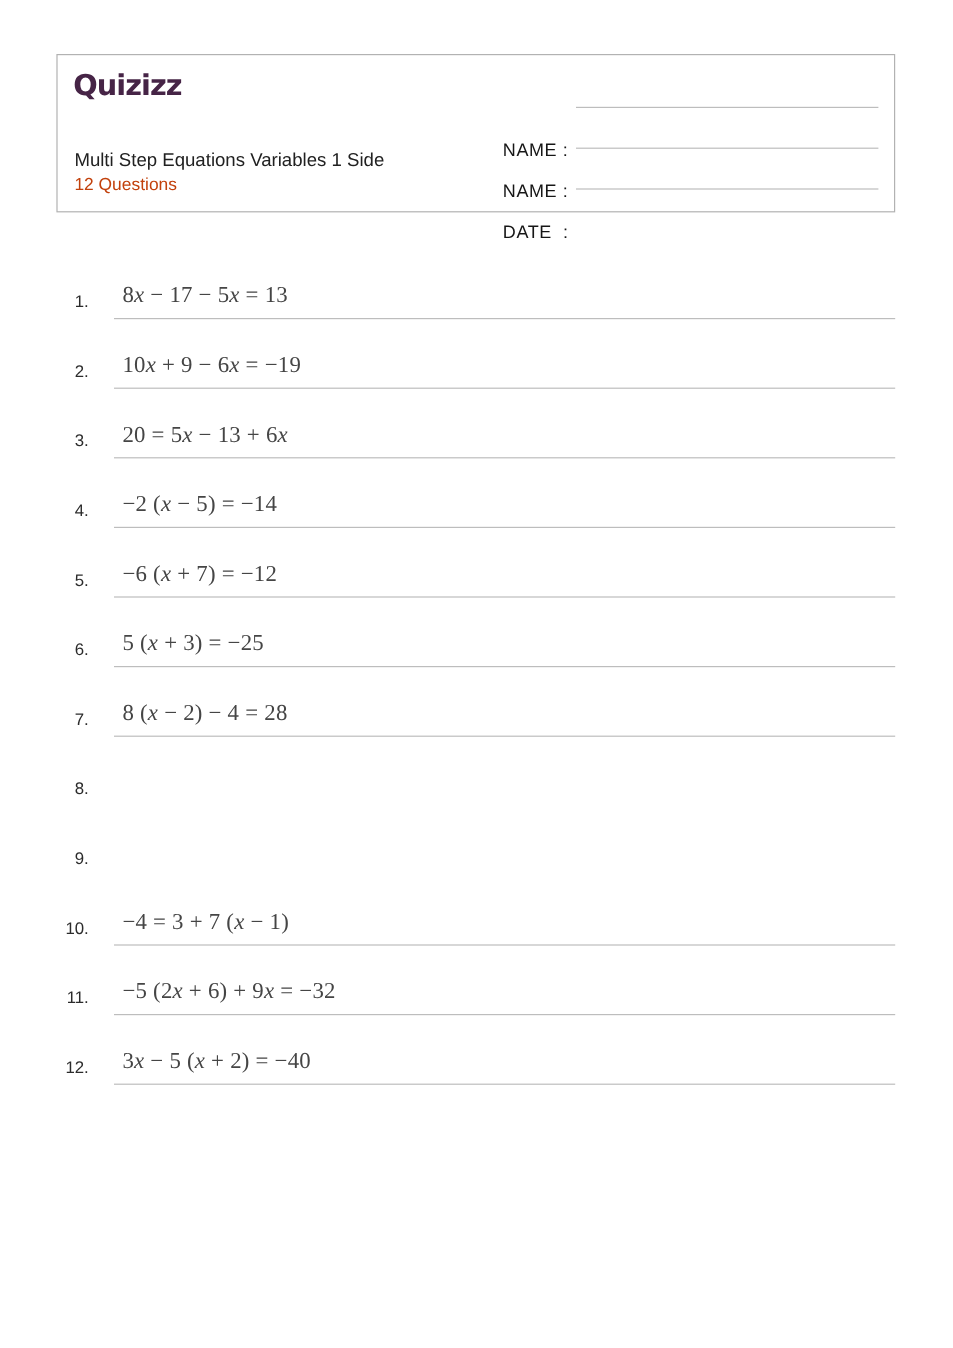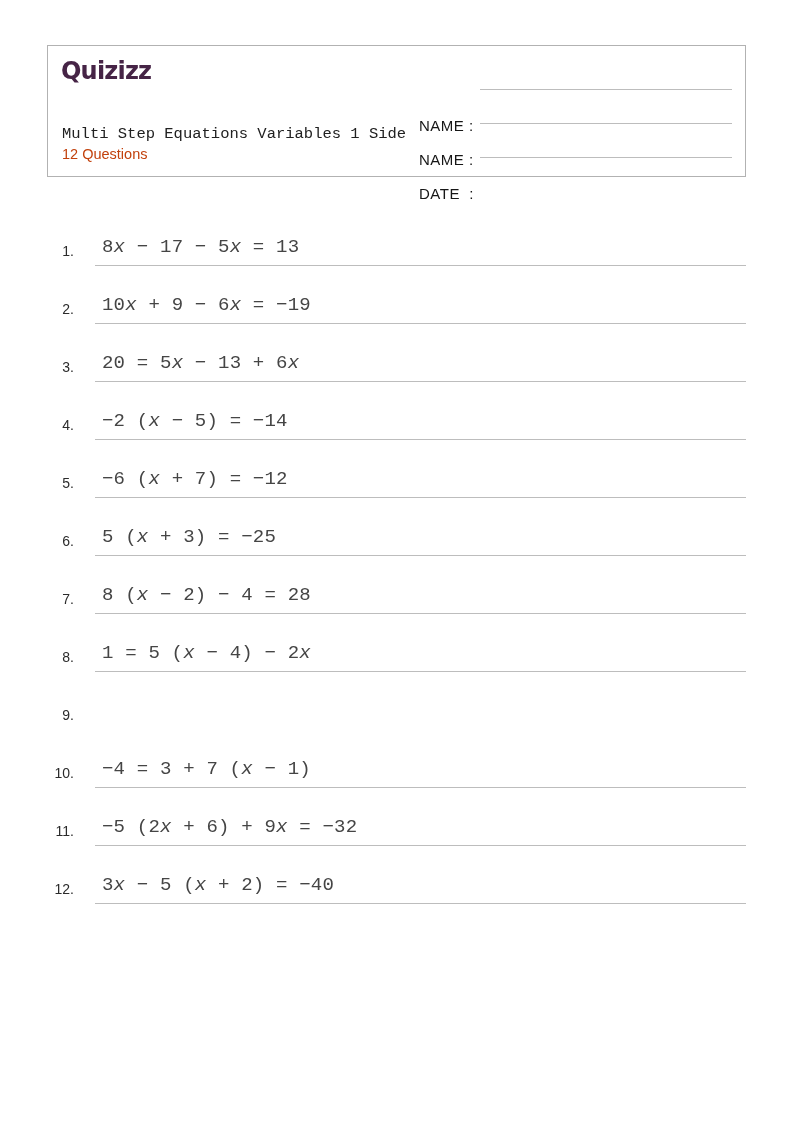--- a/index.html
+++ b/index.html
@@ -26,21 +26,20 @@
     font-weight: 800;
     font-size: 24px;
     letter-spacing: -0.8px;
     color: #462446;
   }
   .quiz-title {
     position: absolute;
     left: 14px; top: 79px;
     font-size: 15.5px;
     color: #212121;
-    font-family: Liberation Mono, monospace;
   }
   .quiz-subtitle {
     position: absolute;
     left: 14px; top: 100px;
     font-size: 14.5px;
     color: #c2410c;
   }
   .fields {
     position: absolute;
     left: 371px; top: 18px;
@@ -76,21 +75,21 @@
     width: 27px;
     text-align: right;
     font-size: 14px;
     color: #2b2b2b;
   }
   .q-eq {
     position: absolute;
     left: 48px; right: 0; top: 7px;
     padding: 0 0 6px 7px;
     border-bottom: 1px solid #bdbdbd;
-    font-family: Liberation Mono, monospace;
+    font-family: Liberation Serif, serif;
     font-size: 19px;
     line-height: 24px;
     color: #454545;
     letter-spacing: 0.2px;
   }
   .q-eq i { font-style: italic; }
 </style>
 </head>
 <body>
 
@@ -139,21 +138,20 @@
   <div class="q-row">
     <span class="q-num">6.</span>
     <div class="q-eq">5 (<i>x</i> + 3) = −25</div>
   </div>
   <div class="q-row">
     <span class="q-num">7.</span>
     <div class="q-eq">8 (<i>x</i> − 2) − 4 = 28</div>
   </div>
   <div class="q-row">
     <span class="q-num">8.</span>
-    <div class="q-eq">1 = 5 (<i>x</i> − 4) − 2<i>x</i></div>
   </div>
   <div class="q-row">
     <span class="q-num">9.</span>
   </div>
   <div class="q-row">
     <span class="q-num">10.</span>
     <div class="q-eq">−4 = 3 + 7 (<i>x</i> − 1)</div>
   </div>
   <div class="q-row">
     <span class="q-num">11.</span>

